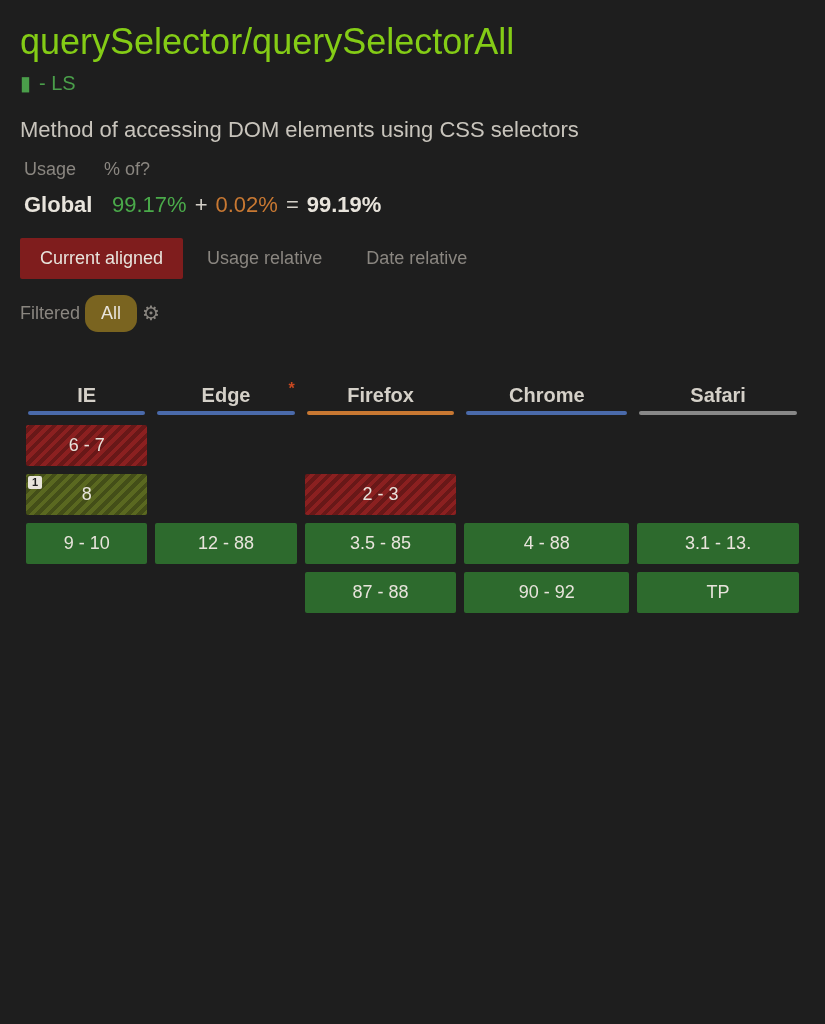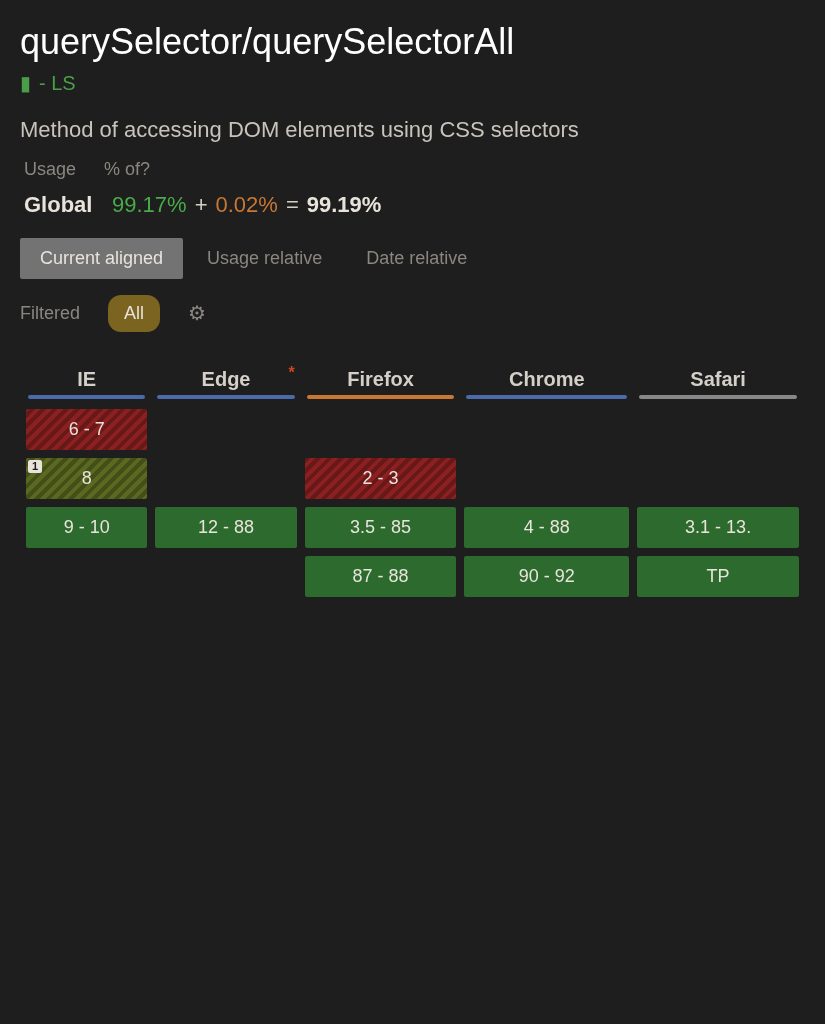--- a/index.html
+++ b/index.html
@@ -6,21 +6,21 @@
     body {
       background-color: #1e1e1e;
       color: #d4d0c8;
       font-family: Arial, sans-serif;
       width: 825px;
       min-height: 1024px;
       padding: 20px;
     }
     .page-title {
       font-size: 36px;
-      color: #ffffff;
+      color: #84cc16;
       font-weight: normal;
       line-height: 1.2;
       margin-bottom: 8px;
     }
     .subtitle-row {
       display: flex;
       align-items: center;
       gap: 8px;
       margin-bottom: 20px;
     }
@@ -119,32 +119,32 @@
       margin-bottom: 16px;
     }
     .tab-btn {
       padding: 10px 20px;
       font-size: 18px;
       border: none;
       cursor: pointer;
       border-radius: 2px;
     }
     .tab-active {
-      background-color: #737373;
+      background-color: #7f1d1d;
       color: #e8e4dc;
     }
     .tab-inactive {
       background-color: transparent;
       color: #8a8680;
     }
     .filter-row {
       display: flex;
       align-items: center;
-      gap: 28px;
-      margin-bottom: 24px;
+      gap: 5px;
+      margin-bottom: 40px;
     }
     .filter-label {
       color: #8a8680;
       font-size: 18px;
     }
     .filter-all-btn {
       background-color: #7a6420;
       color: #e8e4dc;
       border: none;
       padding: 8px 16px;

